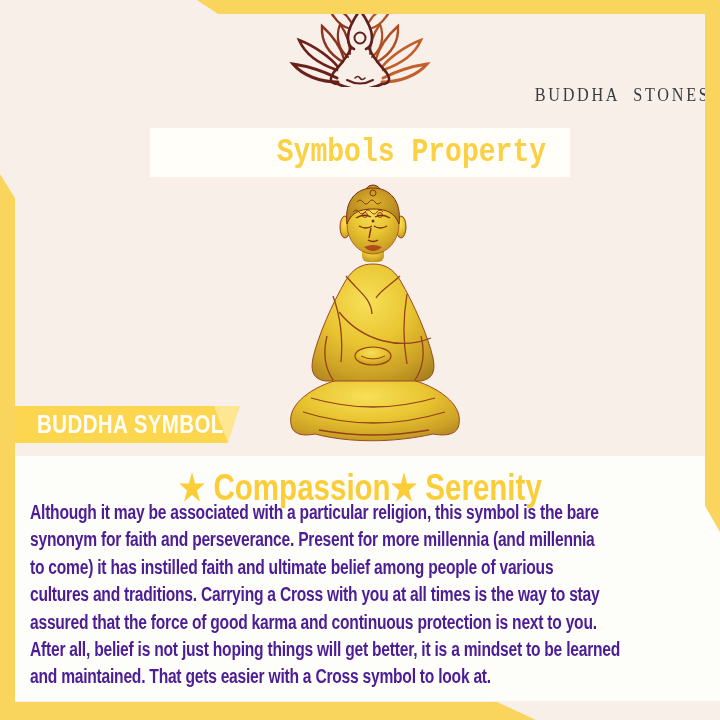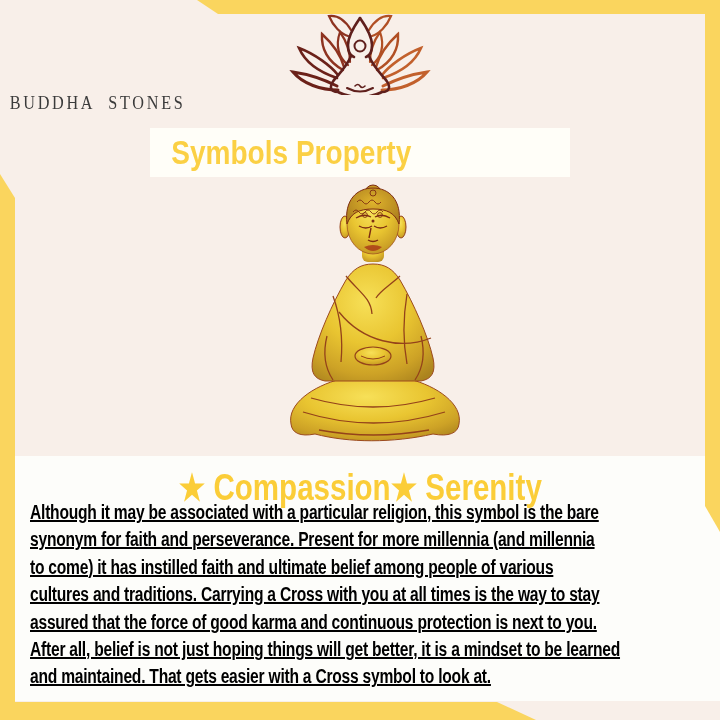--- a/index.html
+++ b/index.html
@@ -11,31 +11,31 @@
   .band{position:absolute;background:#fad55e;}
   .band-top{left:0;top:0;width:720px;height:14px;
     clip-path:polygon(197px 0,720px 0,720px 14px,218px 14px);}
   .band-right{left:705px;top:0;width:15px;height:532px;
     clip-path:polygon(0 0,15px 0,15px 532px,0 506px);}
   .band-left{left:0;top:0;width:15px;height:720px;
     clip-path:polygon(0 174px,15px 198px,15px 720px,0 720px);}
   .band-bottom{left:0;top:702px;width:720px;height:18px;
     clip-path:polygon(0 0,497px 0,536px 18px,0 18px);}
   
-  .logo{position:absolute;left:0;top:10px;width:720px;text-align:left;}
+  .logo{position:absolute;left:0;top:2px;width:720px;text-align:right;}
   .logo svg{display:block;margin:0 auto;}
   .brand{
     margin-top:-2px;font-family:"Liberation Serif",serif;font-size:18px;
     color:#3b3b3b;letter-spacing:3px;word-spacing:8px;
   }
   .brand .condense{display:inline-block;transform:scaleX(.9);transform-origin:center top;}
   
   .banner{
     position:absolute;left:150px;top:128px;width:420px;height:49px;
-    background:#fffef8;text-align:left;
+    background:#fffef8;text-align:right;font-family:Liberation Mono, monospace;
   }
   .banner h1{
     margin:0;line-height:49px;font-size:33px;font-weight:700;color:#fbd044;
     display:inline-block;transform:scaleX(.85);transform-origin:center;white-space:nowrap;
   }
   
   .buddha{position:absolute;left:283px;top:184px;}
   
   .ribbon{position:absolute;left:0;top:406px;width:260px;height:37px;}
   .ribbon .back{position:absolute;inset:0;background:#fde793;
@@ -47,21 +47,21 @@
     color:#fffdf6;letter-spacing:.5px;white-space:nowrap;
     transform:scaleX(.82);transform-origin:0 center;
   }
   
   .panel{position:absolute;left:14px;top:456px;width:706px;height:245px;background:#fdfdfa;}
   .traits{
     position:absolute;left:0;top:11px;width:692px;text-align:center;
     font-size:36px;font-weight:700;color:#fbcd38;
   }
   .traits .condense{display:inline-block;transform:scaleX(.82);transform-origin:center;white-space:nowrap;}
-  .para{position:absolute;left:16px;top:43px;width:690px;color:#000000;text-decoration:underline;}
+  .para{position:absolute;left:16px;top:43px;width:690px;color:#4c1d95;}
   .pline{
     white-space:nowrap;font-size:20px;font-weight:700;line-height:27.4px;
     letter-spacing:-.3px;transform:scaleX(.78);transform-origin:0 50%;
   }
 </style>
 </head>
 <body>
 
 <div class="canvas">
 
@@ -164,20 +164,25 @@
       <path d="M138,152 C142,168 140,184 132,196"></path>
       <path d="M28,214 Q90,232 152,214"></path>
       <path d="M20,228 Q90,250 162,228"></path>
       <path d="M36,246 Q90,256 146,246"></path>
     </g>
 
     <ellipse cx="90" cy="172" rx="18" ry="9" fill="url(#gold)" stroke="#94421a" stroke-width="1.2"></ellipse>
     <path d="M78,172 q12,6 24,0" stroke="#94421a" stroke-width="1" fill="none"></path>
   </svg>
 
+  <div class="ribbon">
+    <div class="back"></div>
+    <div class="front"></div>
+    <span class="label">BUDDHA SYMBOL</span>
+  </div>
 
   <section class="panel">
     <div class="traits">
       <span class="condense">★ Compassion★ Serenity</span>
     </div>
     <div class="para">
       <div class="pline">Although it may be associated with a particular religion, this symbol is the bare</div>
       <div class="pline">synonym for faith and perseverance. Present for more millennia (and millennia</div>
       <div class="pline">to come) it has instilled faith and ultimate belief among people of various</div>
       <div class="pline">cultures and traditions. Carrying a Cross with you at all times is the way to stay</div>

